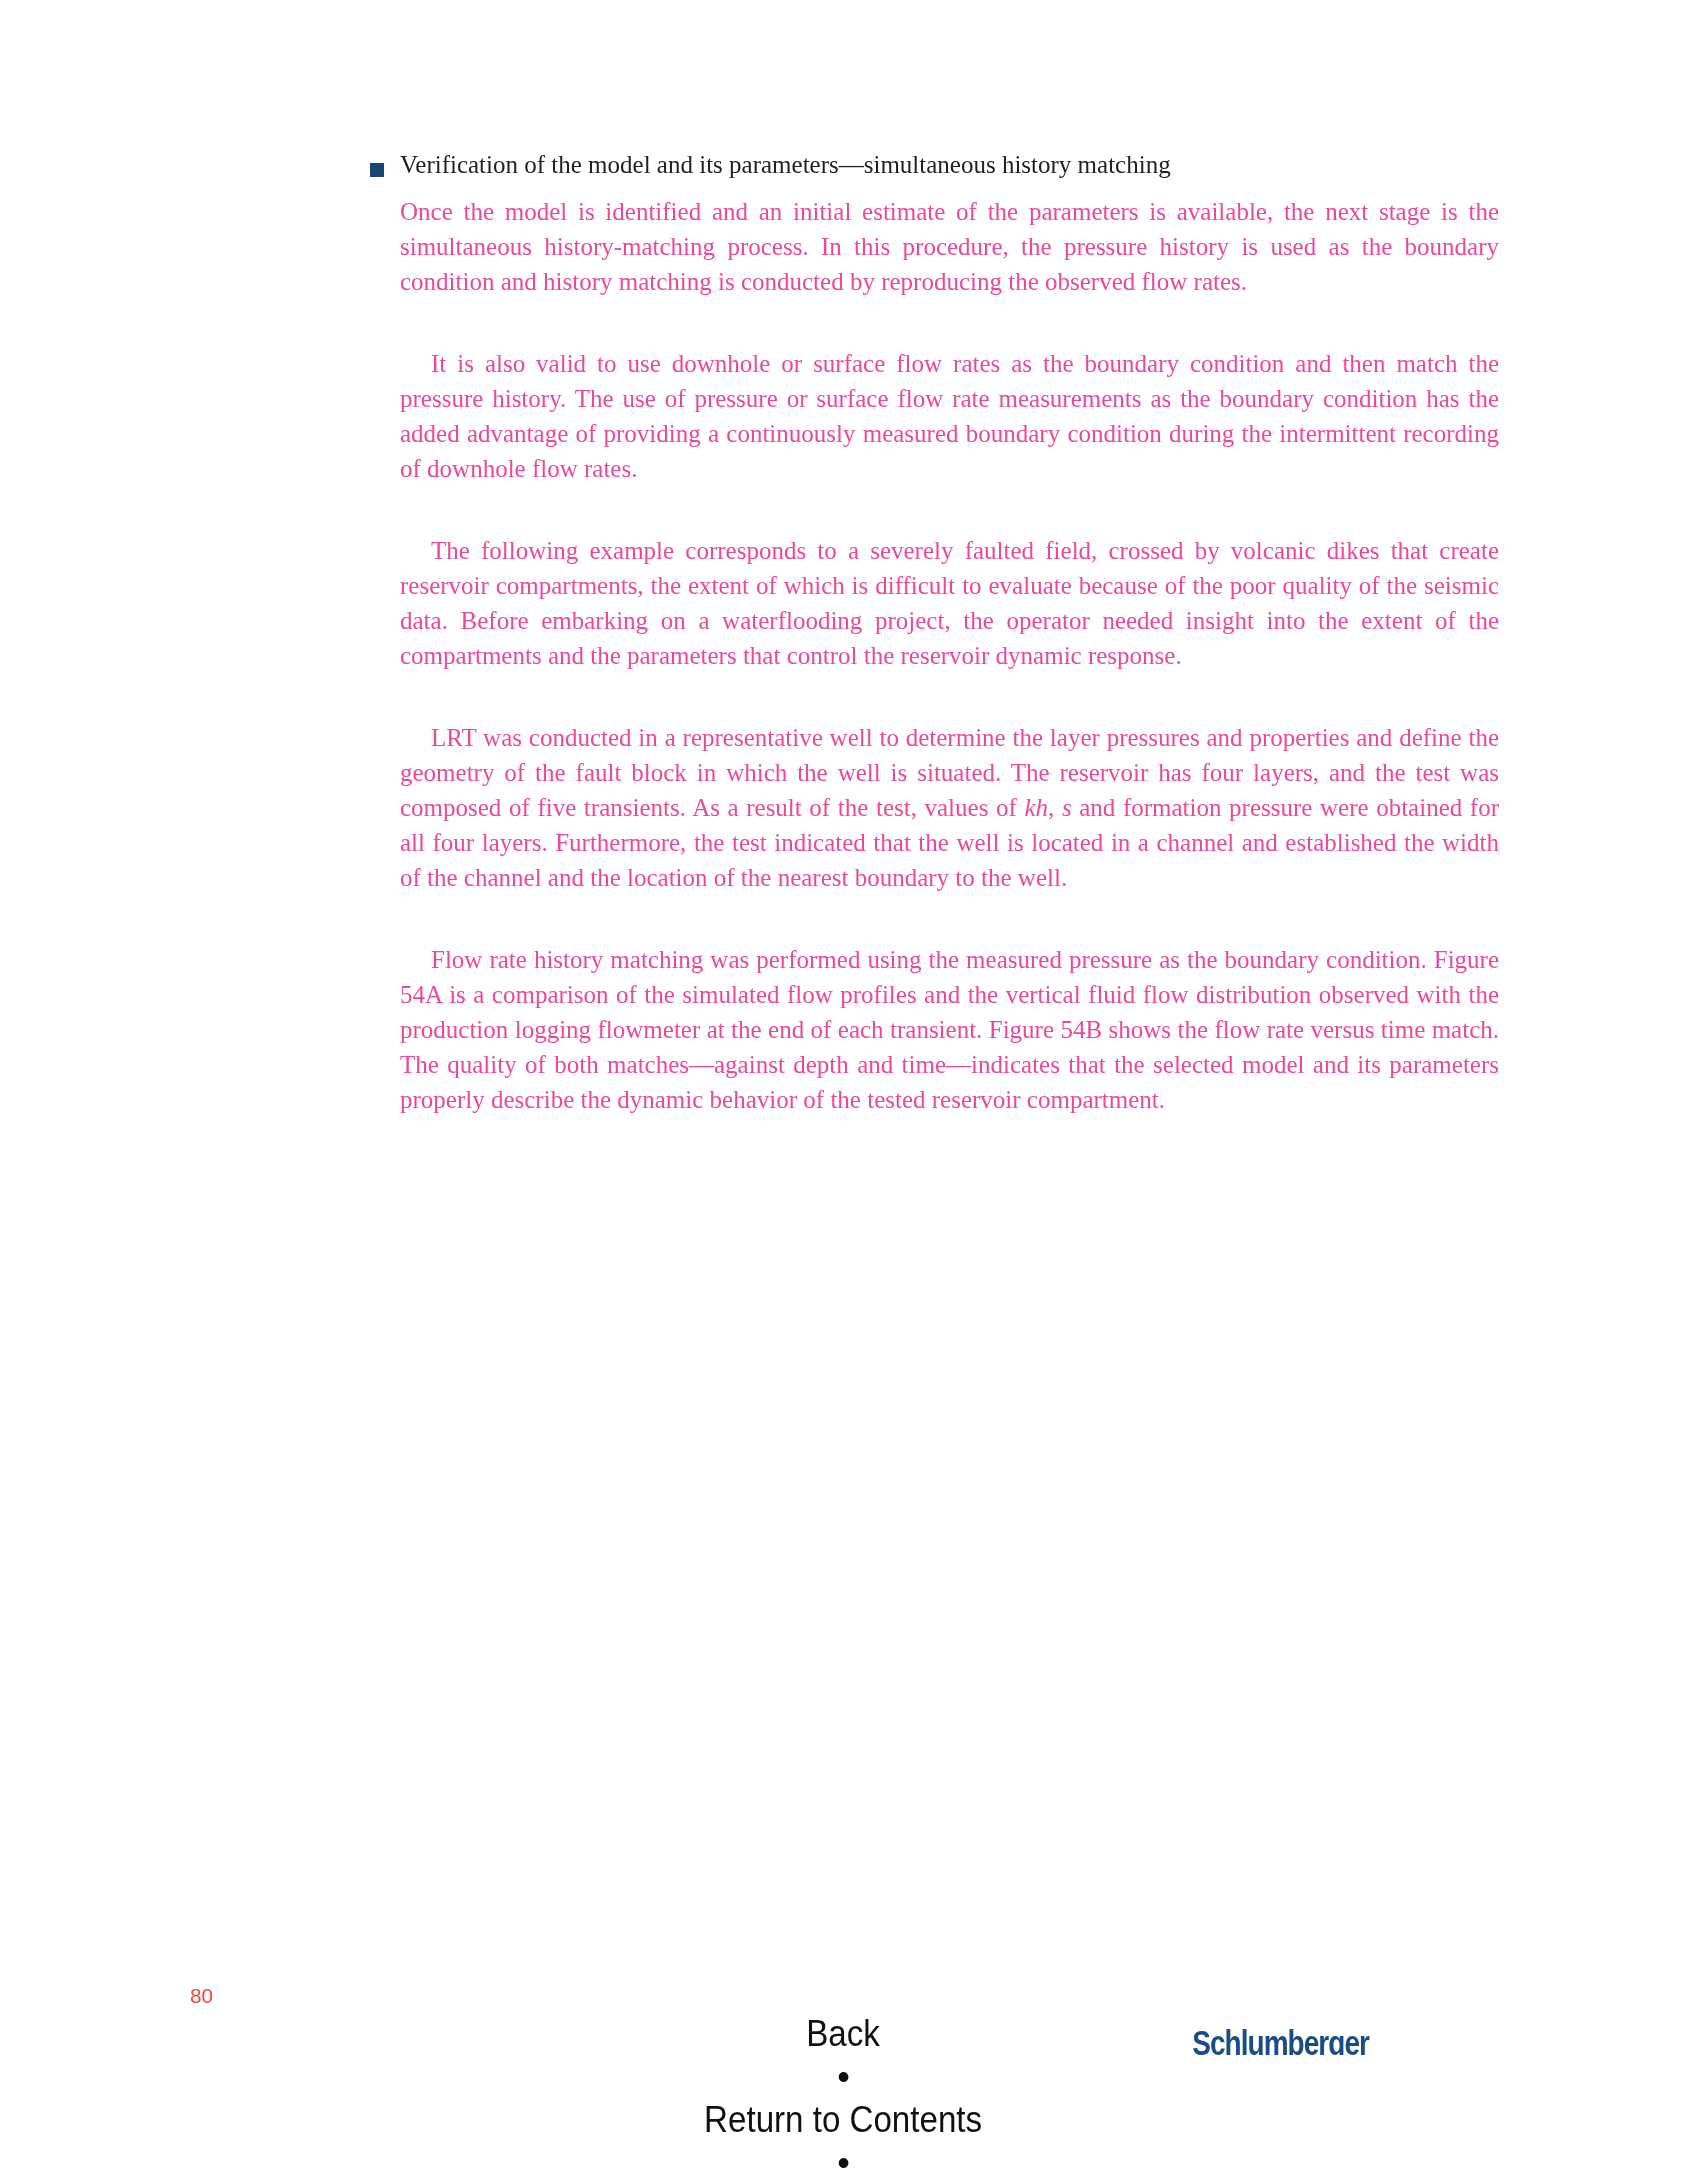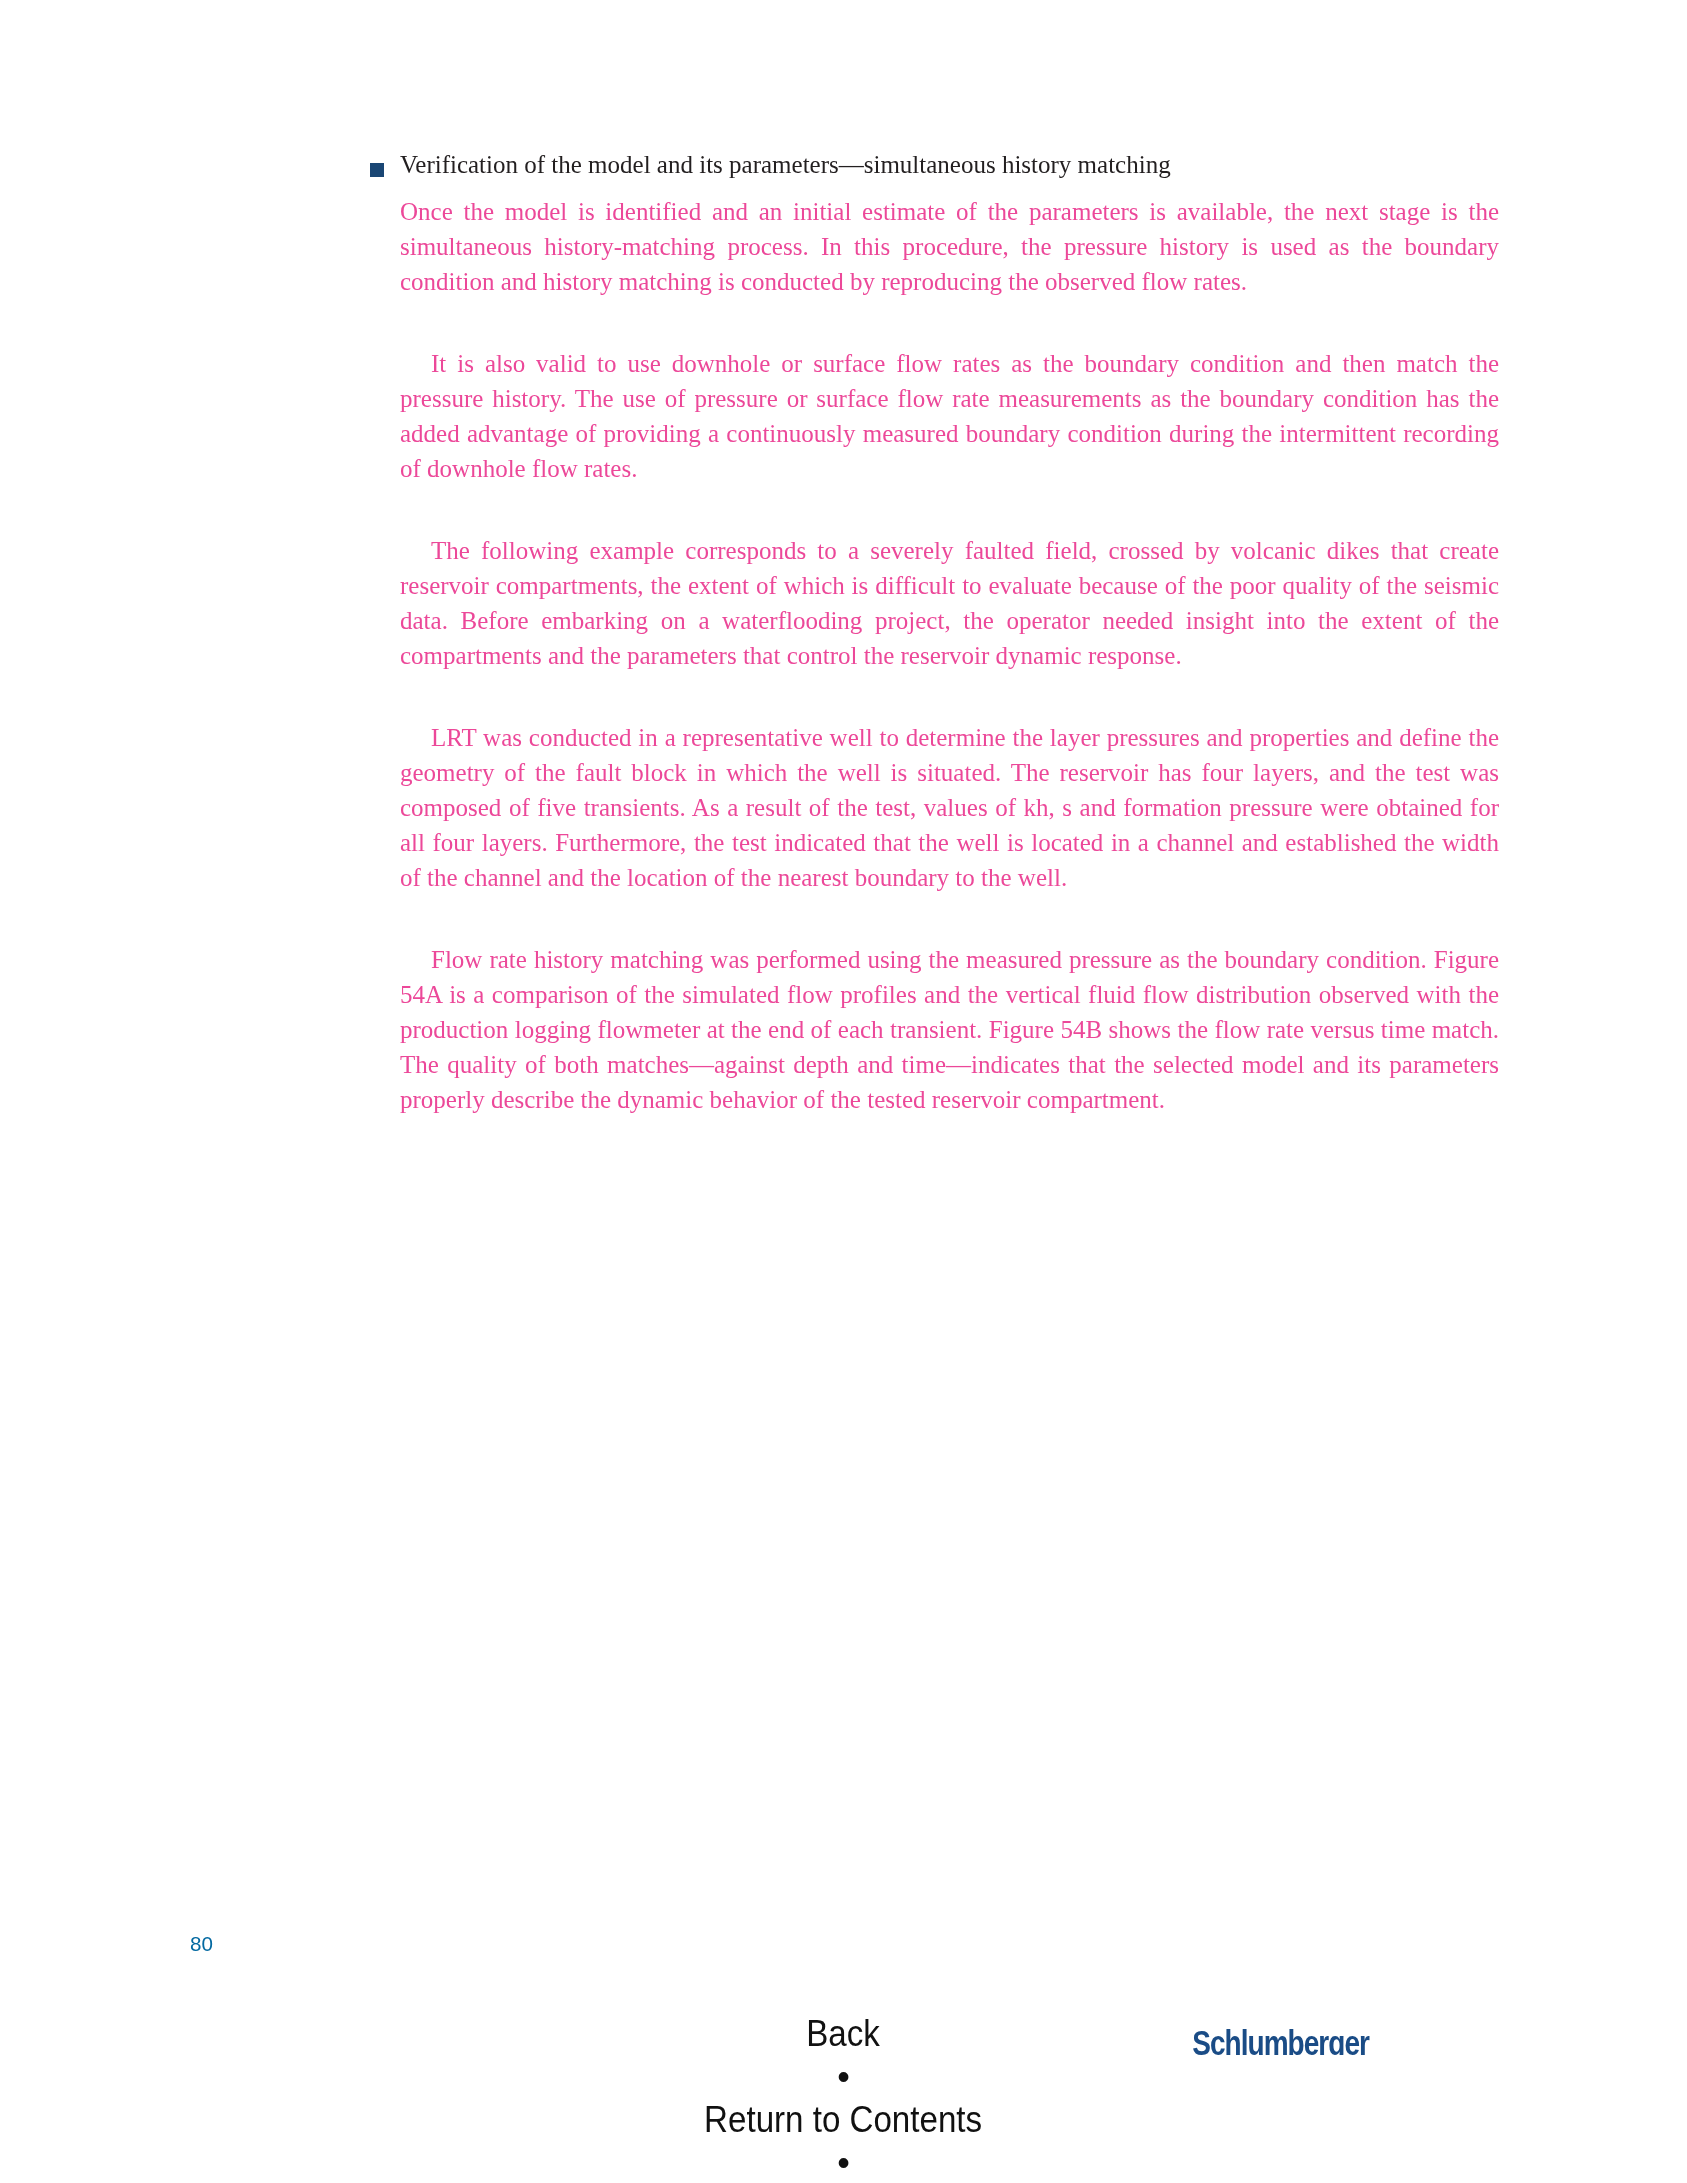--- a/index.html
+++ b/index.html
@@ -64,31 +64,31 @@
     line-height: 35px;
     text-align: justify;
     text-justify: inter-word;
     color: #ec4899;
     hyphens: manual;
   }
   p.body.indent {
     text-indent: 31px;
     margin-top: 47px;
   }
-  .it { }
+  .it { font-style: italic; }
 
   
   .page-number {
     position: absolute;
     left: 190px;
-    top: 1932px;
+    top: 1984px;
     font-family: "Liberation Sans", "DejaVu Sans", sans-serif;
     font-size: 20.6px;
     line-height: 23px;
-    color: #0369a1;
+    color: #ef4444;
   }
   .logo {
     position: absolute;
     right: 185px;
     top: 2024px;
     font-family: "Liberation Sans", "DejaVu Sans", sans-serif;
     font-weight: bold;
     font-size: 35px;
     line-height: 38px;
     letter-spacing: -1.2px;

